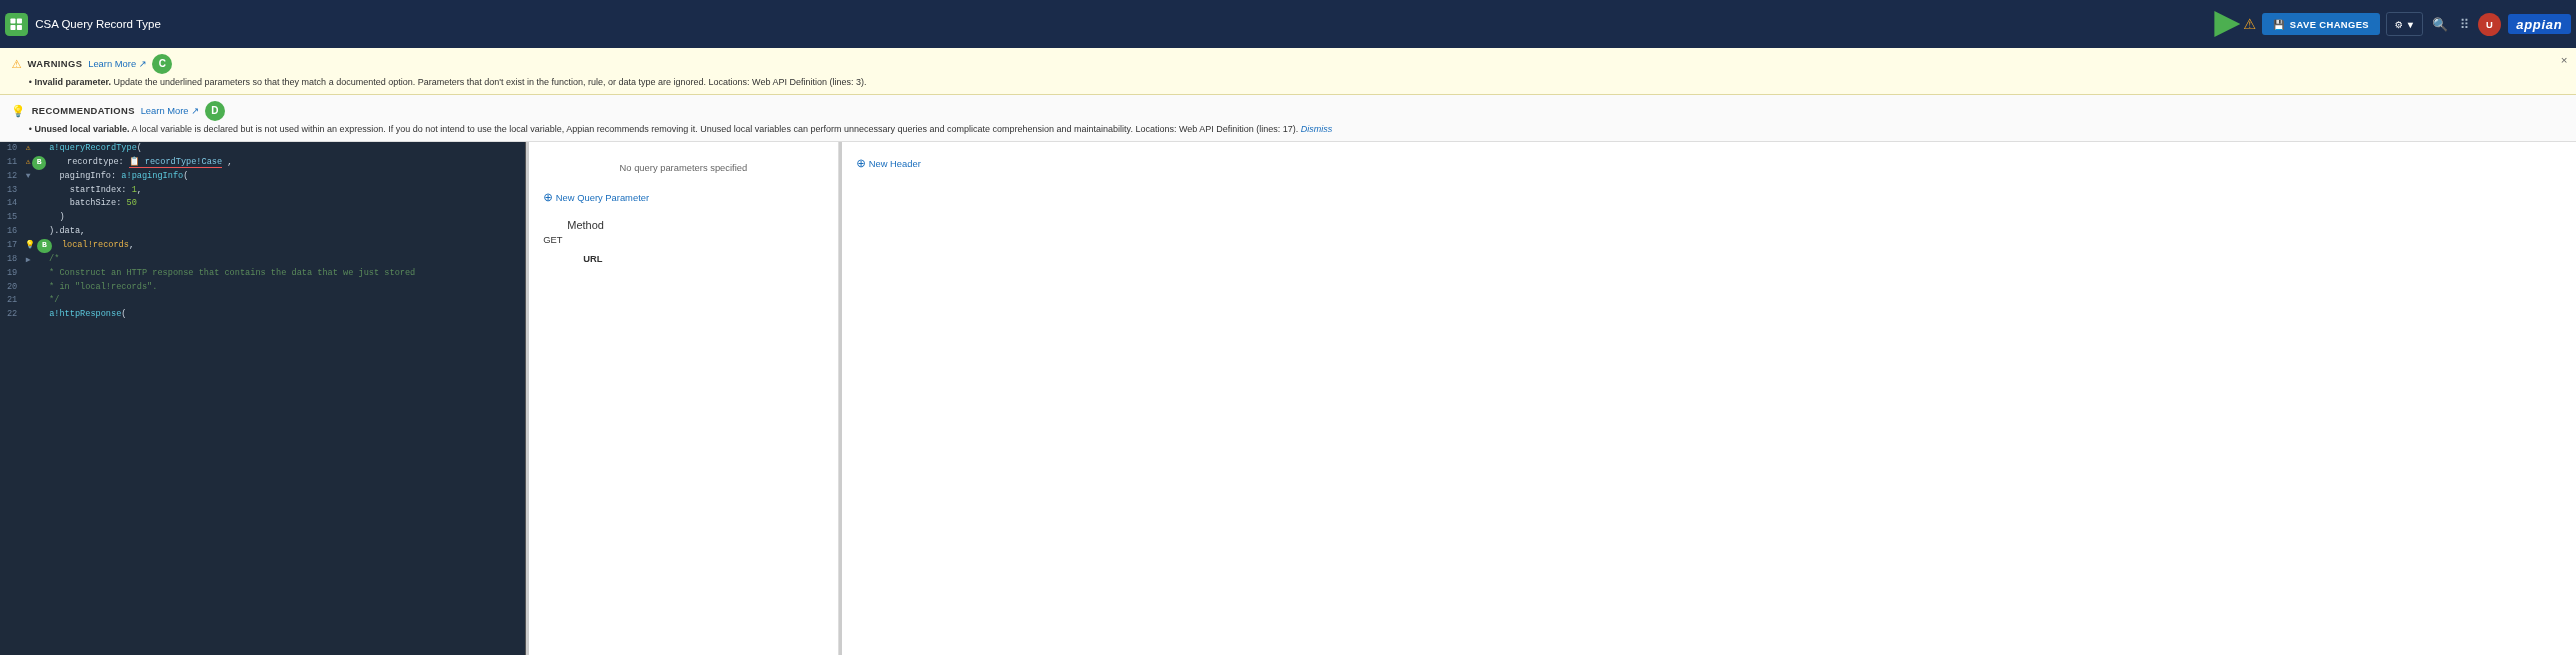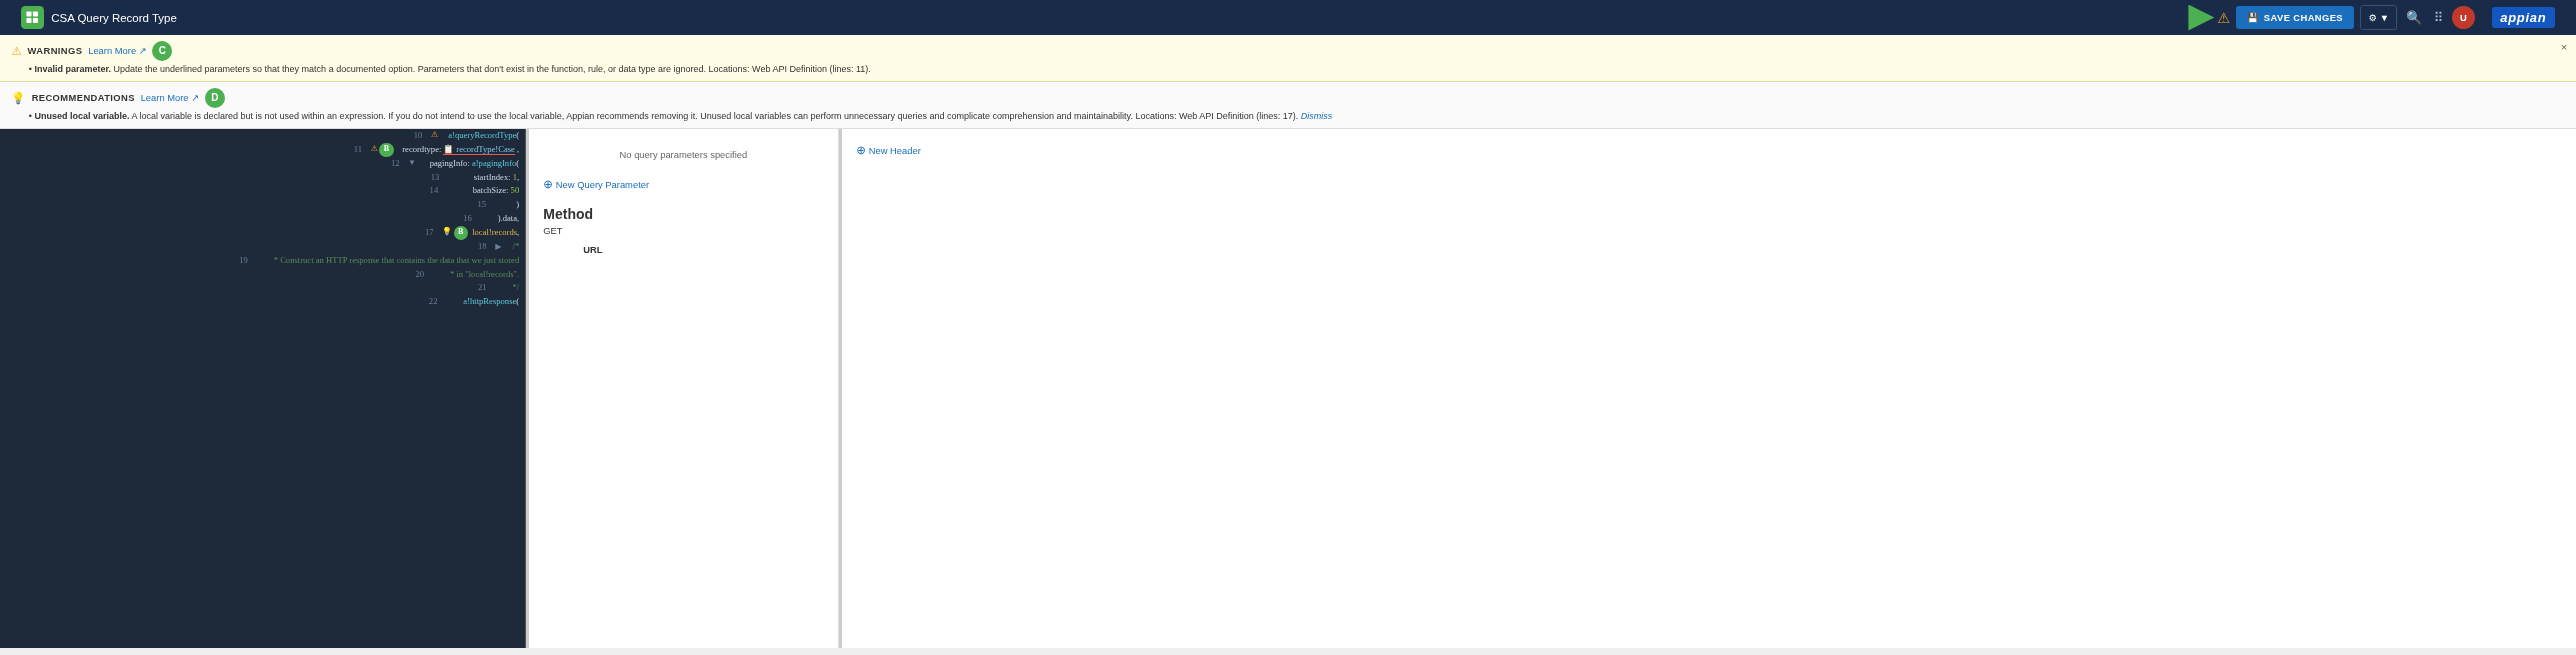--- a/index.html
+++ b/index.html
@@ -3,22 +3,22 @@
   <meta charset="utf-8">
   <style>
     * { box-sizing: border-box; margin: 0; padding: 0; }
     body { font-family: 'Segoe UI', Arial, sans-serif; font-size: 9.4px; background: #f0f0f0; overflow: hidden; }
 
     
     .navbar {
       display: flex;
       align-items: center;
       background: #1a2b4a;
-      height: 35px;
-      padding: 0 21px;
+      height: 48px;
+      padding: 0 5px;
       gap: 7.2px;
     }
     .navbar-logo {
       width: 23px; height: 23px;
       background: #4caf50;
       border-radius: 4.3px;
       display: flex; align-items: center; justify-content: center;
       color: white; font-weight: bold; font-size: 10px;
     }
     .navbar-title {
@@ -74,21 +74,21 @@
     }
     .appian-logo {
       background: #1557c0;
       color: white;
       padding: 2.9px 8.6px;
       font-size: 13px;
       font-weight: bold;
       font-style: italic;
       border-radius: 2.9px;
       letter-spacing: 0.7px;
-      margin-left: 11px;
+      margin-left: 1px;
     }
 
     
     .warnings-banner {
       background: #fffde7;
       border-bottom: 0.7px solid #e0d9a0;
       padding: 5.8px 11.5px 7.2px 11.5px;
       position: relative;
     }
     .warnings-header {
@@ -133,25 +133,24 @@
     
     .code-editor {
       flex: 0 0 526px;
       background: #1e2a3a;
       overflow-y: auto;
       border-right: 1.4px solid #555;
       position: relative;
     }
     .code-line {
       display: flex;
-      font-family: Liberation Serif, serif;
+      font-family: Liberation Mono, monospace;
       font-size: 8.6px;
       line-height: 1.6;
       padding: 0 5.8px;
-      justify-content: flex-end;
     }
     .line-num {
       color: #6a7f99;
       min-width: 20px;
       text-align: right;
       padding-right: 8.6px;
       user-select: none;
     }
     .line-icon {
       min-width: 13px;
@@ -192,21 +191,21 @@
     .new-query-link {
       color: #1a6ebd;
       cursor: pointer;
       text-decoration: none;
       font-size: 9.4px;
       display: flex; align-items: center; gap: 2.9px;
     }
     .plus-circle { color: #1a6ebd; font-size: 11.5px; }
 
     .method-section { margin-top: 14.4px; }
-    .method-label { font-weight: 700; font-size: 14px; color: #333; margin-bottom: 2.9px; }
+    .method-label { font-weight: 400; font-size: 11px; color: #333; margin-bottom: 2.9px; margin-left: 24px; }
     .method-value { font-size: 9.4px; color: #333; }
     .url-label { font-weight: 700; font-size: 9.4px; color: #333; margin-top: 8.6px; margin-left: 40px; }
 
     
     .right-panel {
       flex: 1;
       background: white;
       padding: 14.4px;
       overflow-y: auto;
     }
@@ -285,21 +284,21 @@
 <div class="warnings-banner">
   <div class="warnings-header">
     <span class="warnings-icon">⚠</span>
     <span class="warnings-label">WARNINGS</span>
     <a class="learn-more-link" href="#">
       <span>Learn More</span> <span>↗</span>
     </a>
     <span class="circle-indicator circle-c">C</span>
   </div>
   <div class="warning-text">
-    • <strong>Invalid parameter.</strong><span> Update the underlined parameters so that they match a documented option. Parameters that don't exist in the function, rule, or data type are ignored. Locations: Web API Definition (lines: 11).</span>
+    • <strong>Invalid parameter.</strong><span> Update the underlined parameters so that they match a documented option. Parameters that don't exist in the function, rule, or data type are ignored. Locations: Web API Definition (lines: 3).</span>
   </div>
   <button class="close-x">×</button>
 </div>
 
 <div class="rec-banner">
   <div class="rec-header">
     <span class="rec-icon">💡</span>
     <span class="rec-label">RECOMMENDATIONS</span>
     <a class="learn-more-link" href="#">
       <span>Learn More</span> <span>↗</span>

